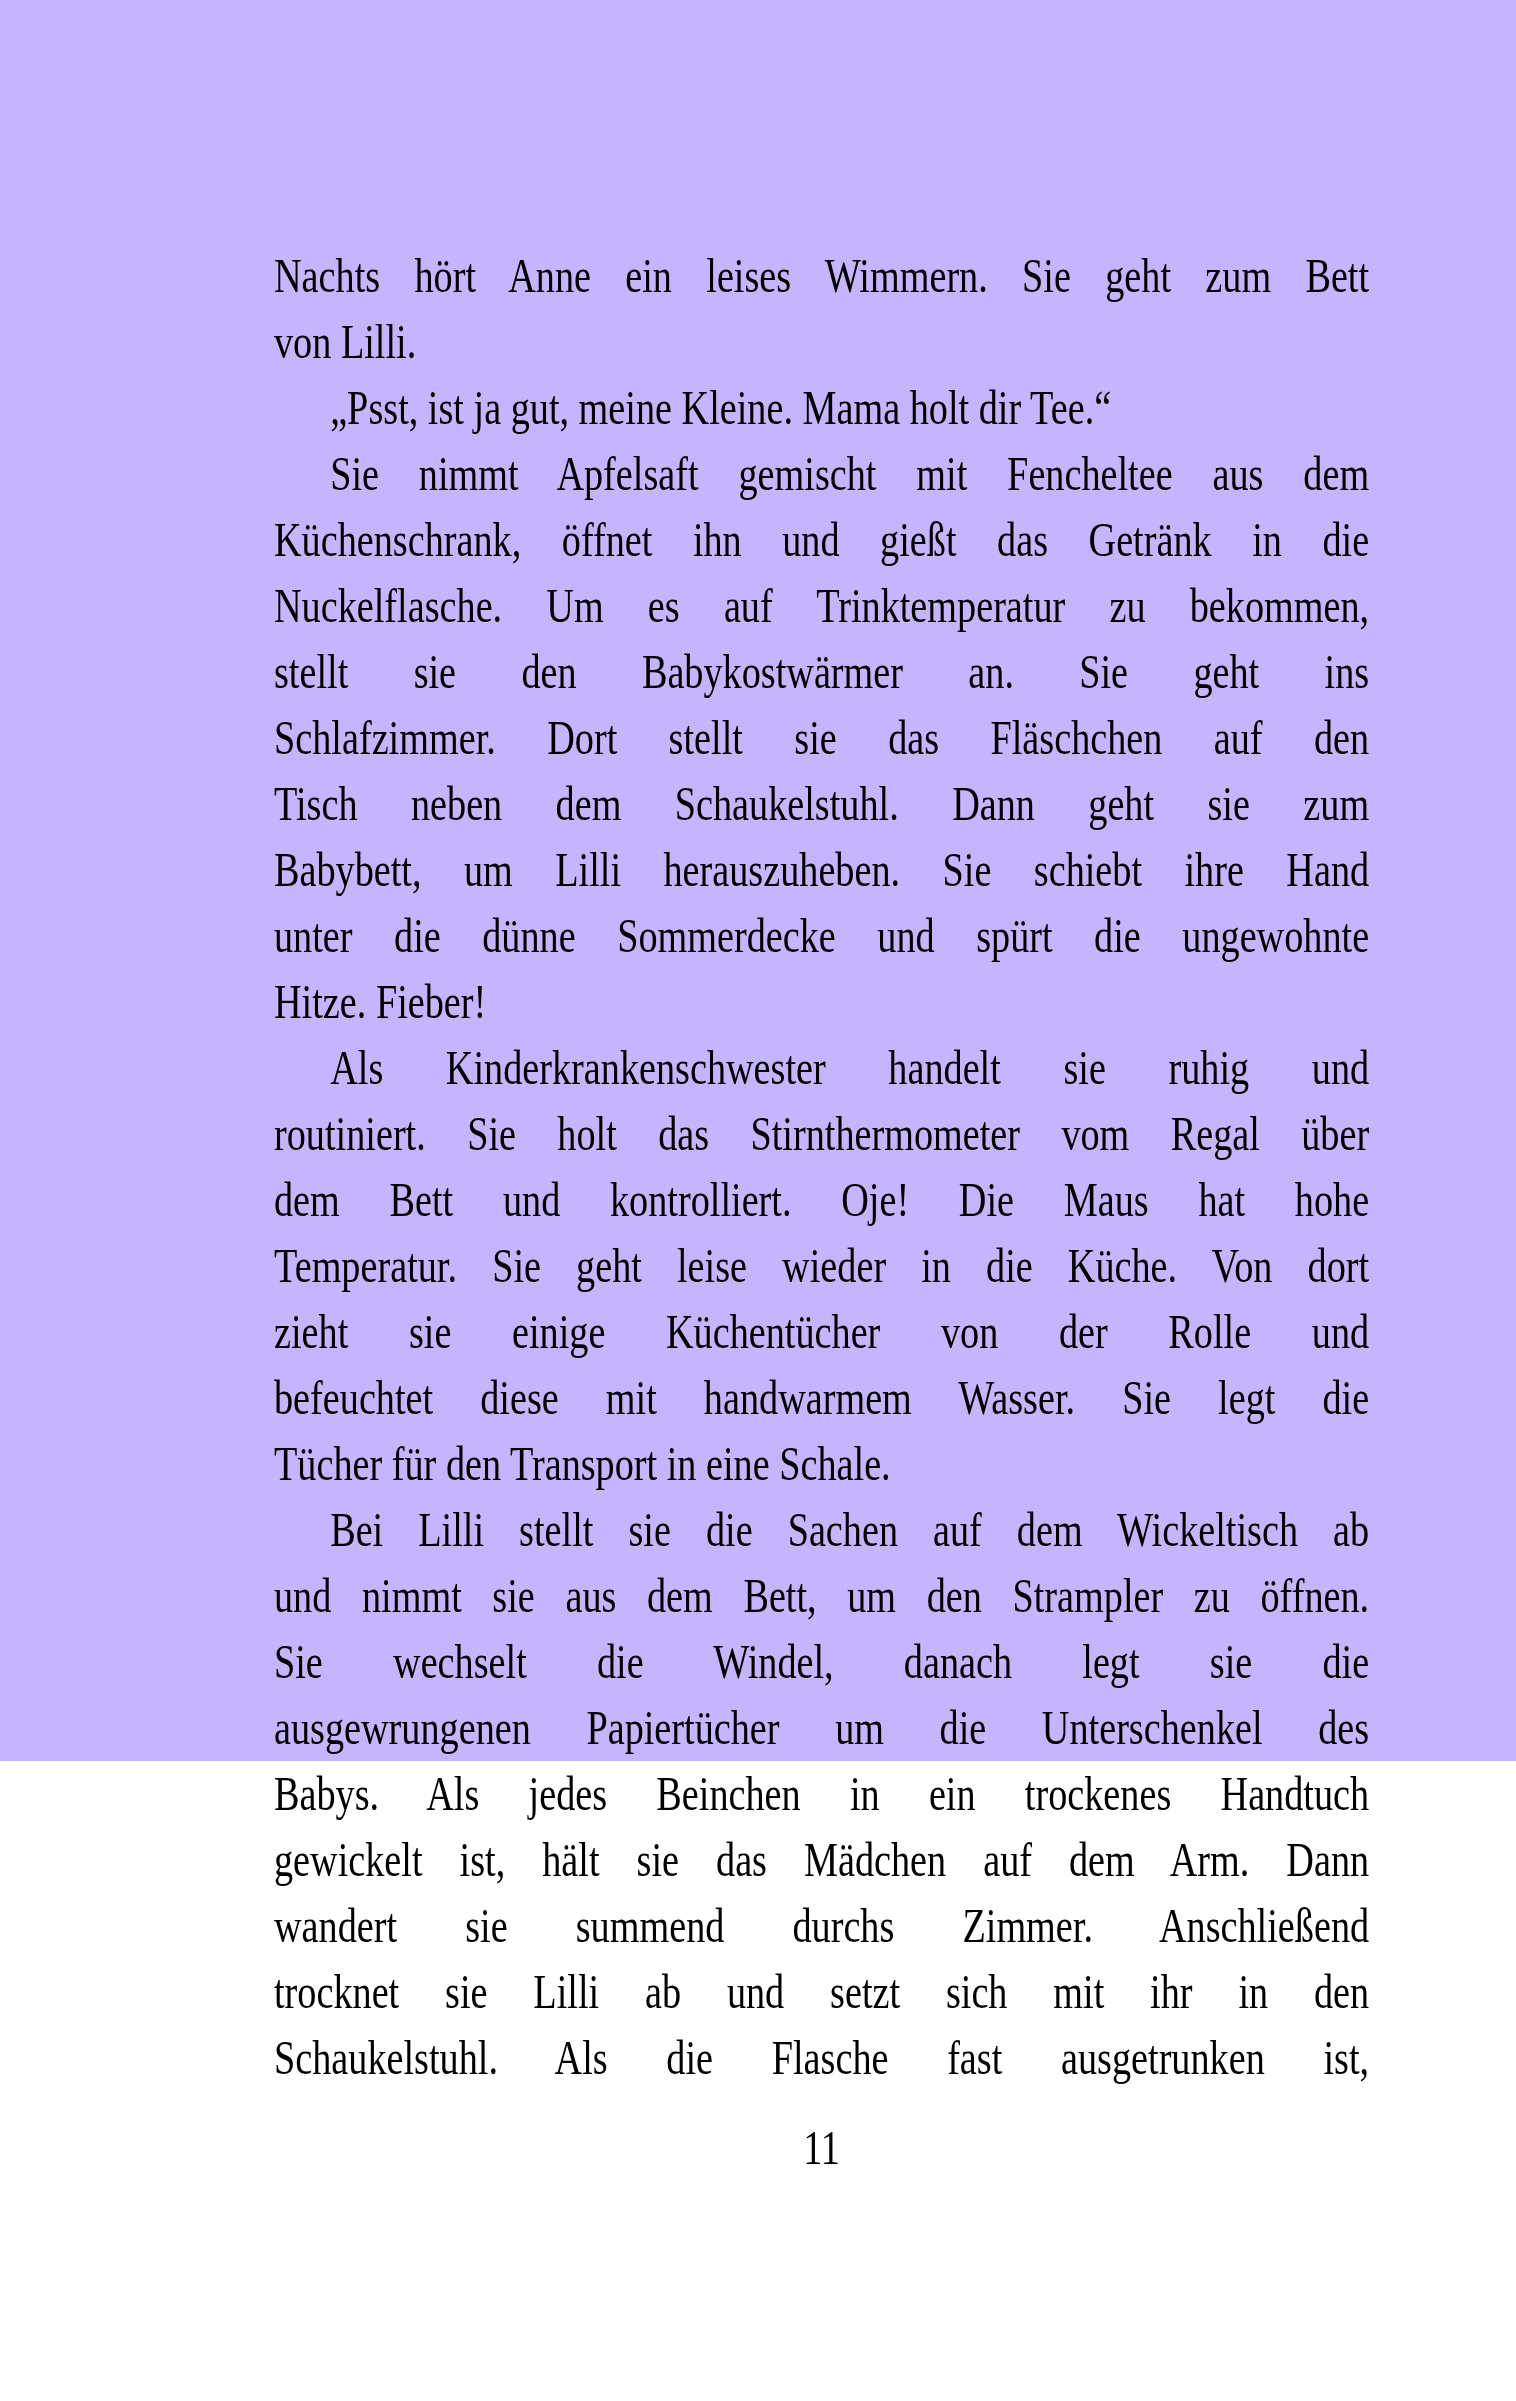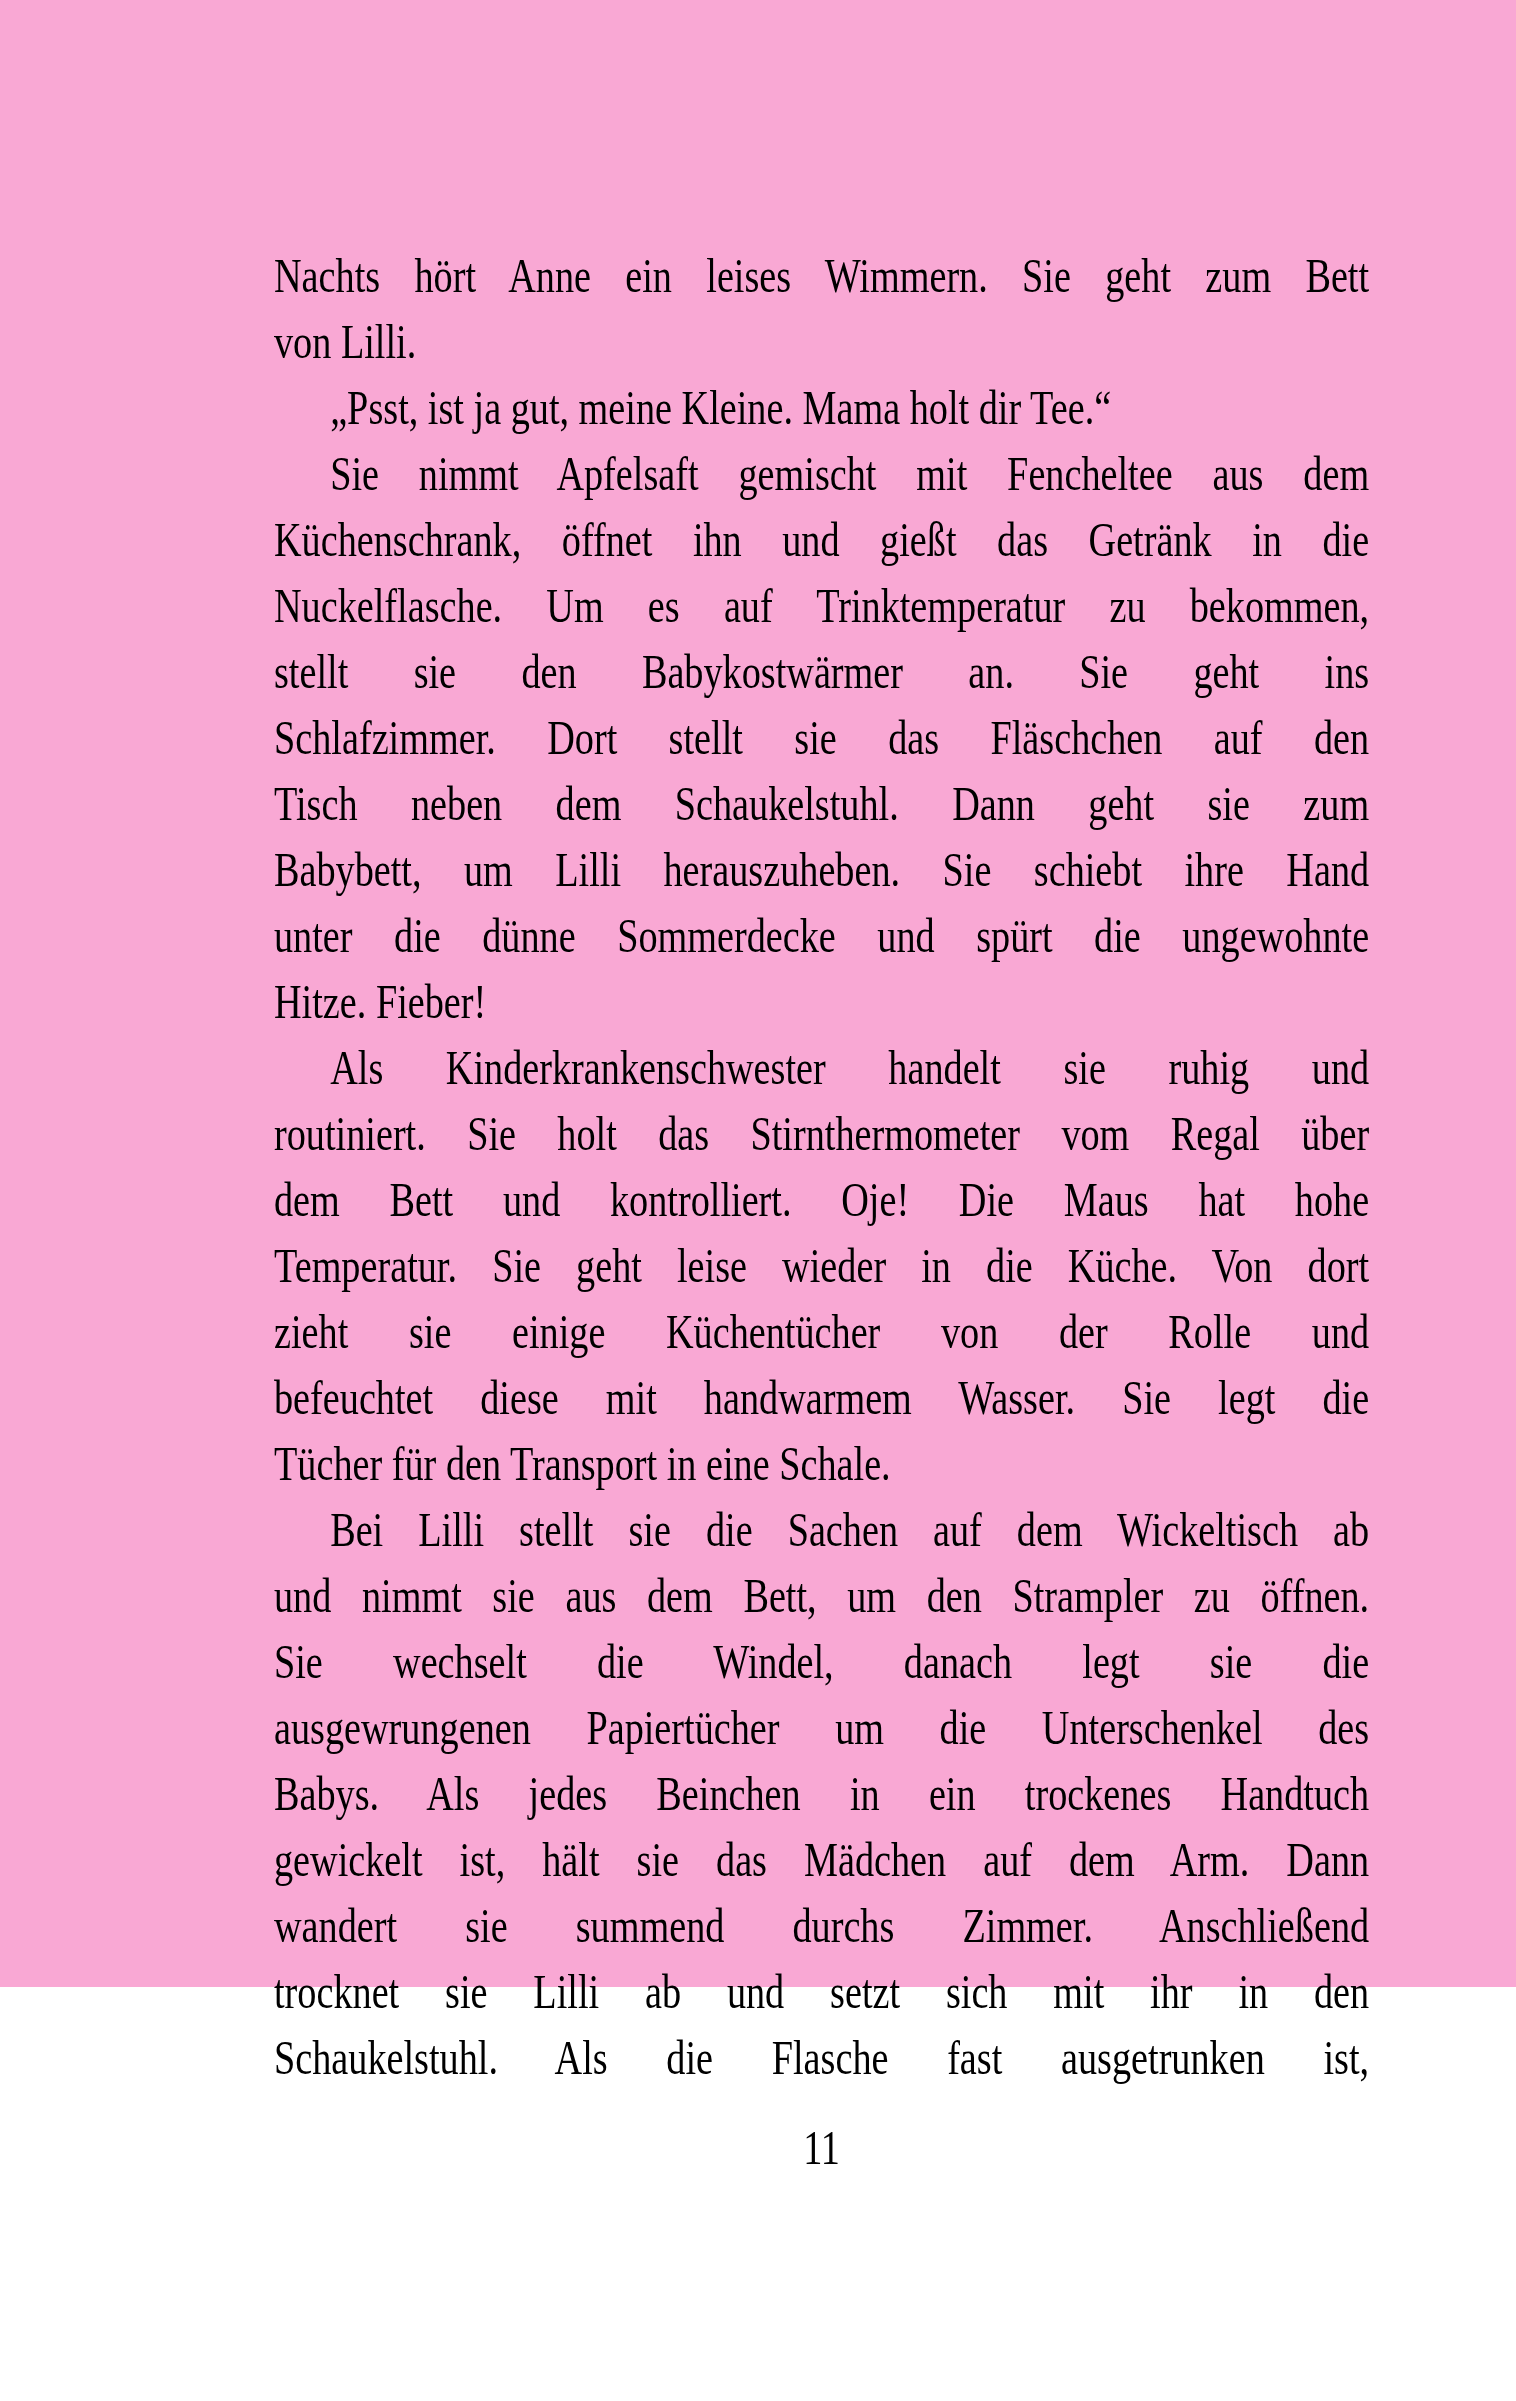--- a/index.html
+++ b/index.html
@@ -13,22 +13,22 @@
     position: relative;
     overflow: hidden;
     font-family: "Liberation Serif", "DejaVu Serif", serif;
     color: #000000;
   }
   .page {
     position: absolute;
     top: 0;
     left: 0;
     width: 1517px;
-    height: 1987px;
-    background: #f9a8d4;
+    height: 1761px;
+    background: #c4b5fd;
   }
   
   .textblock {
     position: absolute;
     top: 243px;
     left: 274px;
     width: 1404px;                 
     transform: scaleX(0.78);
     transform-origin: 0 0;
     font-size: 49px;

